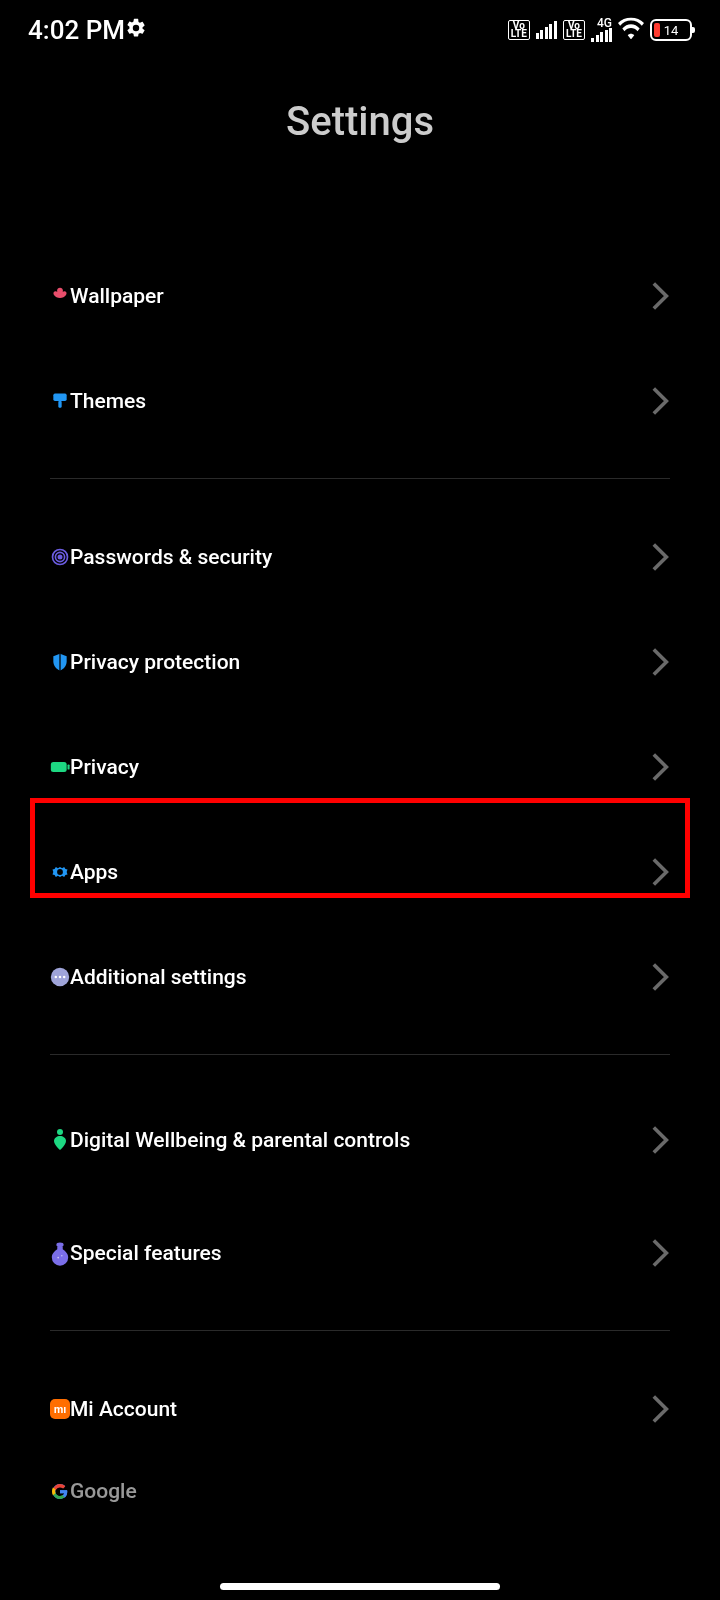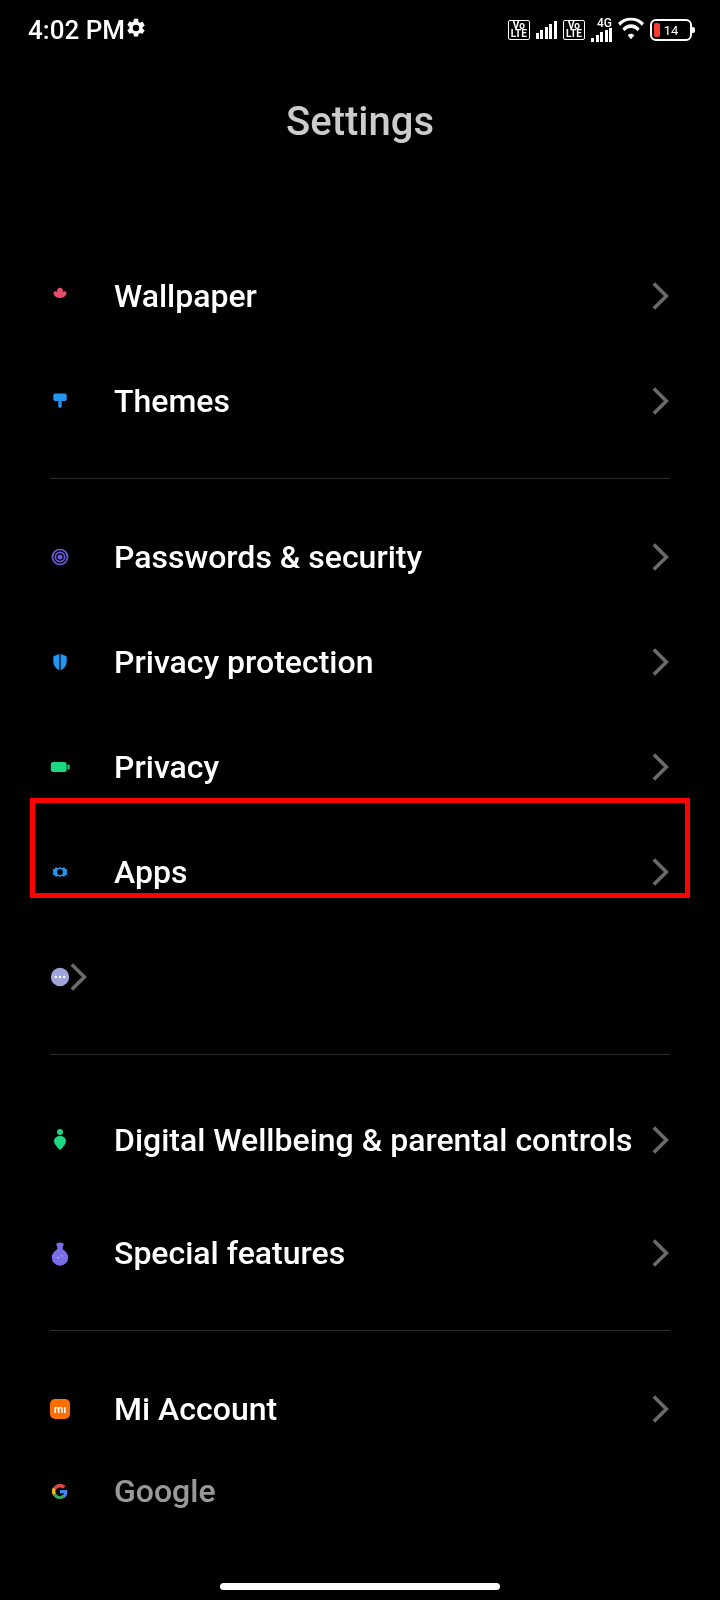--- a/index.html
+++ b/index.html
@@ -88,22 +88,21 @@
     }
     .icon-slot {
       width: 20px;
       height: 40px;
       display: flex;
       align-items: center;
       justify-content: flex-end;
       flex-shrink: 0;
     }
     .label {
-      margin-left: 44px;
-      font-size: 32px;
+      font-size: 21px;
       color: #fff;
       font-weight: 500;
       flex: 1;
       line-height: 38px;
     }
     .chevron {
       color: #6a6a6a;
       flex-shrink: 0;
     }
     .divider {
@@ -268,20 +267,21 @@
 
   <div class="row">
     <div class="icon-slot">
       <svg width="38" height="38" viewBox="0 0 24 24">
           <circle cx="12" cy="12" r="11" fill="#9fa4d9"></circle>
           <circle cx="7" cy="12" r="1.5" fill="#fff"></circle>
           <circle cx="12" cy="12" r="1.5" fill="#fff"></circle>
           <circle cx="17" cy="12" r="1.5" fill="#fff"></circle>
         </svg>
     </div>
+    <div class="label">Additional settings</div>
     <svg class="chevron" width="18" height="30" viewBox="0 0 10 16">
         <path d="M1 1l7 7-7 7" stroke="#6a6a6a" stroke-width="2" fill="none"></path>
       </svg>
   </div>
 
   <div class="divider"></div>
 
   <div class="row" style="height:120px">
     <div class="icon-slot">
       <svg width="34" height="40" viewBox="0 0 20 24" fill="#1dd882">

